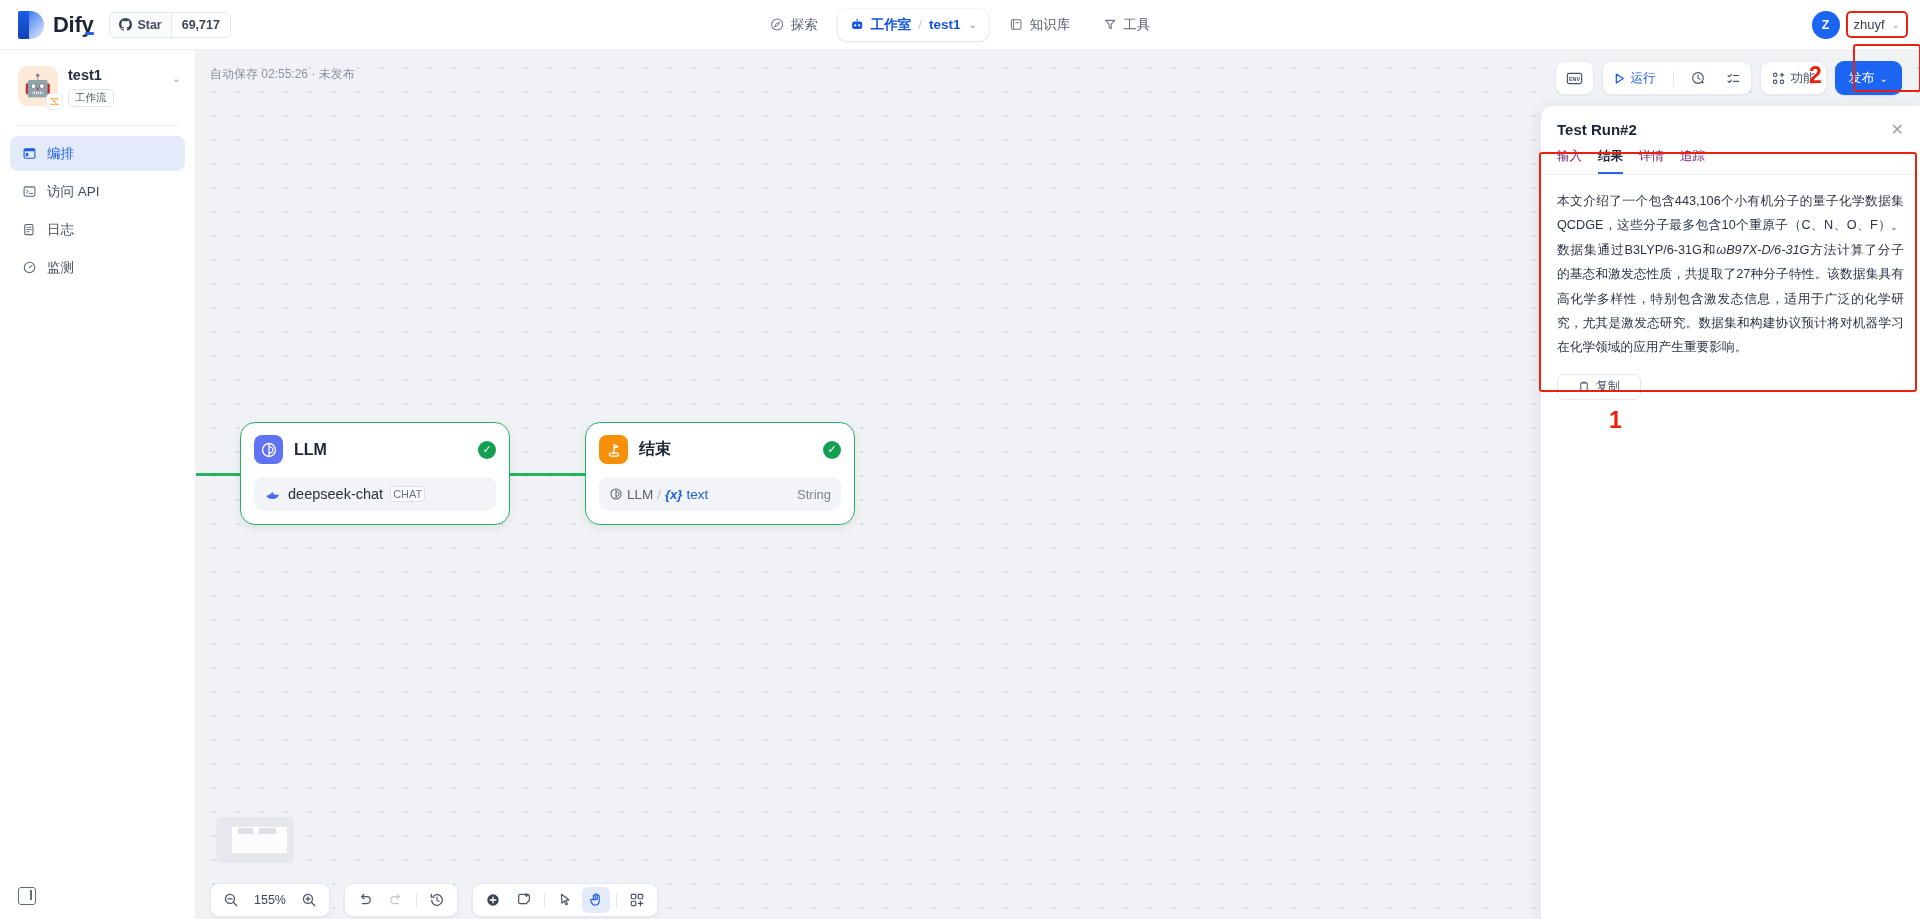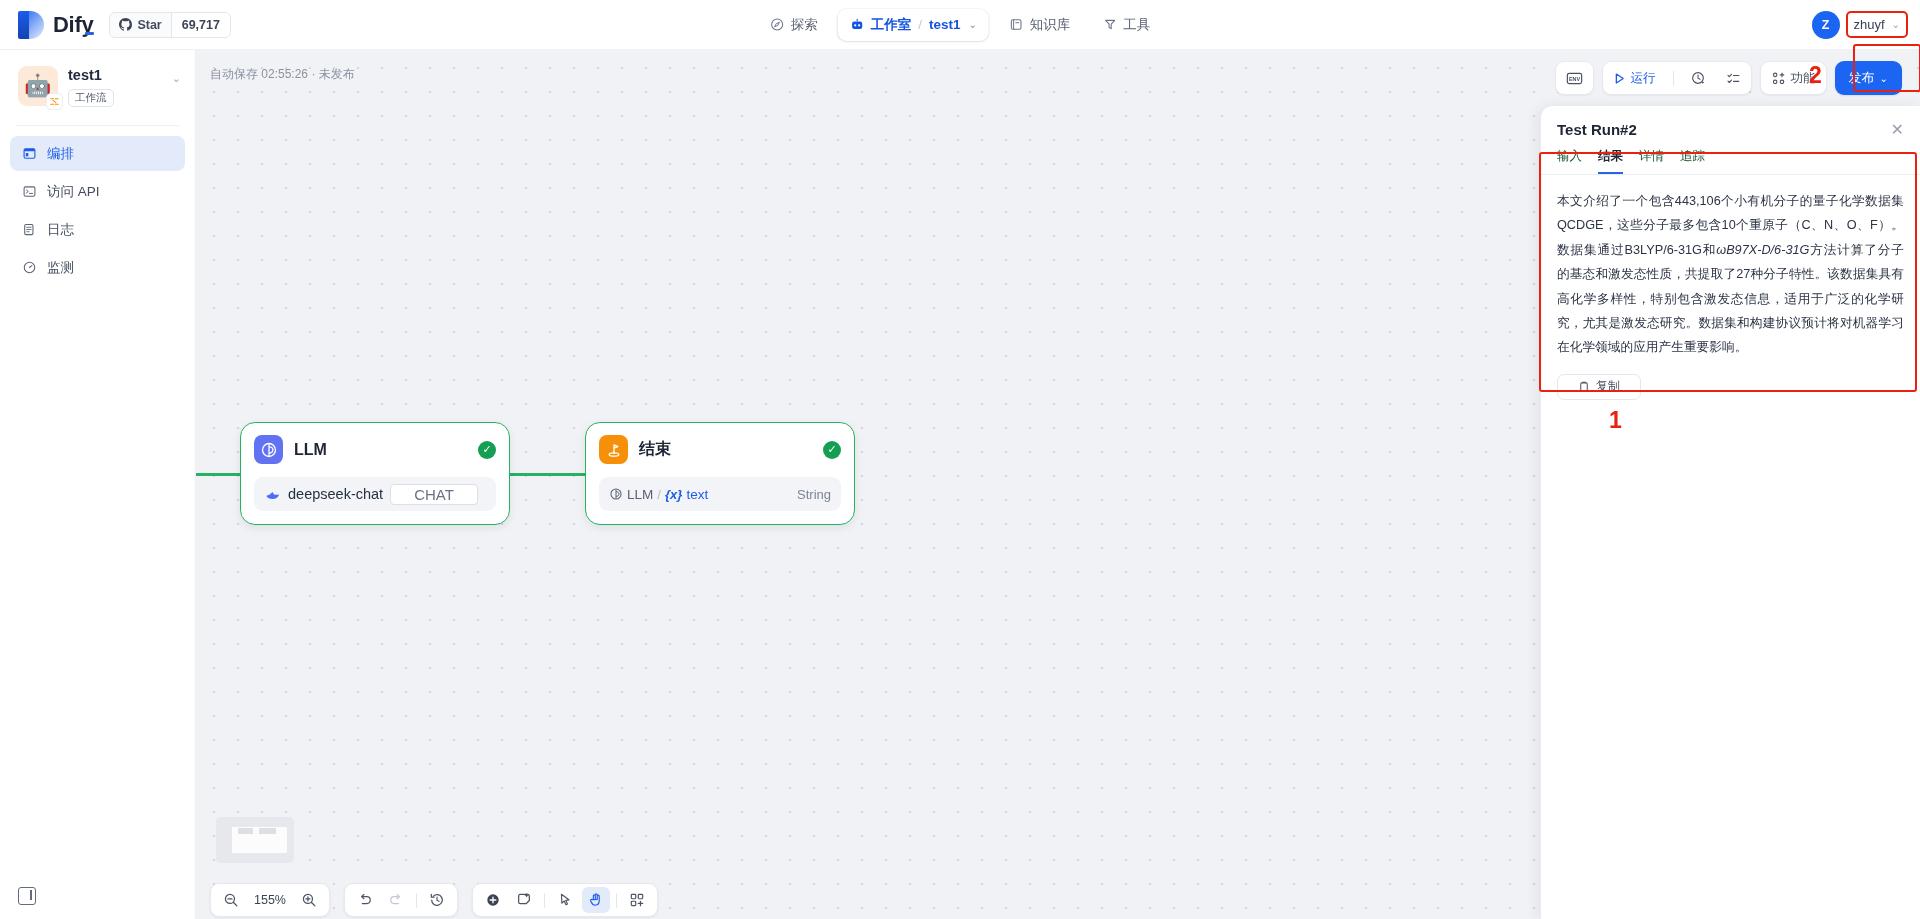--- a/index.html
+++ b/index.html
@@ -163,22 +163,22 @@
   .node-ok {
     margin-left: auto; width: 18px; height: 18px; border-radius: 50%; background: #14a053;
     display: flex; align-items: center; justify-content: center; color: #fff; font-size: 11px;
   }
   .node-body {
     margin-top: 13px; background: #f2f4f7; border-radius: 9px; height: 34px;
     display: flex; align-items: center; padding: 0 10px; gap: 7px;
   }
   .model-name { font-size: 14.5px; color: #27303f; }
   .chat-tag {
-    font-size: 15px; color: #697386; border: 1px solid #dcdfe6; border-radius: 4px;
-    padding: 1px 23px; background: #fff;
+    font-size: 11px; color: #697386; border: 1px solid #dcdfe6; border-radius: 4px;
+    padding: 1px 2px; background: #fff;
   }
   .var-ref { display:flex; align-items:center; gap:4px; font-size: 13.5px; color:#5a6274; }
   .var-x { color: #1c5de8; font-weight: 700; font-style: italic; font-size: 13px;}
   .var-name { color: #1c5de8; }
   .var-type { margin-left: auto; font-size: 13px; color: #7c8496; }
   .edge { position: absolute; background: #27b262; }
 
   
   .bottombar { position: absolute; bottom: 2px; left: 14px; display: flex; gap: 14px; align-items: center; }
   .bb-group {
@@ -210,21 +210,21 @@
   .panel-head {
     display: flex; align-items: center; padding: 15px 16px 10px 16px;
   }
   .panel-title { font-size: 15px; font-weight: 700; color: #1e2534; }
   .panel-close { margin-left: auto; color: #98a0ae; font-size: 16px; cursor: pointer; line-height: 1; }
   .panel-tabs {
     display: flex; align-items: flex-end; gap: 16px; padding: 0 16px;
     border-bottom: 1px solid #eceef2;
   }
   .ptab {
-    font-size: 12.5px; color: #14532d; padding-bottom: 7px; cursor: pointer;
+    font-size: 12.5px; color: #701a75; padding-bottom: 7px; cursor: pointer;
     border-bottom: 2px solid transparent;
   }
   .ptab.active { color: #1e2534; font-weight: 700; border-bottom-color: #2b63e8; }
   .panel-body { padding: 14px 16px; }
   .result-text {
     font-size: 12.7px; line-height: 1.92; color: #2b3344; text-align: justify;
   }
   .result-text .it { font-style: italic; }
   .copy-btn {
     display: inline-flex; align-items: center; gap: 6px; margin-top: 14px;

